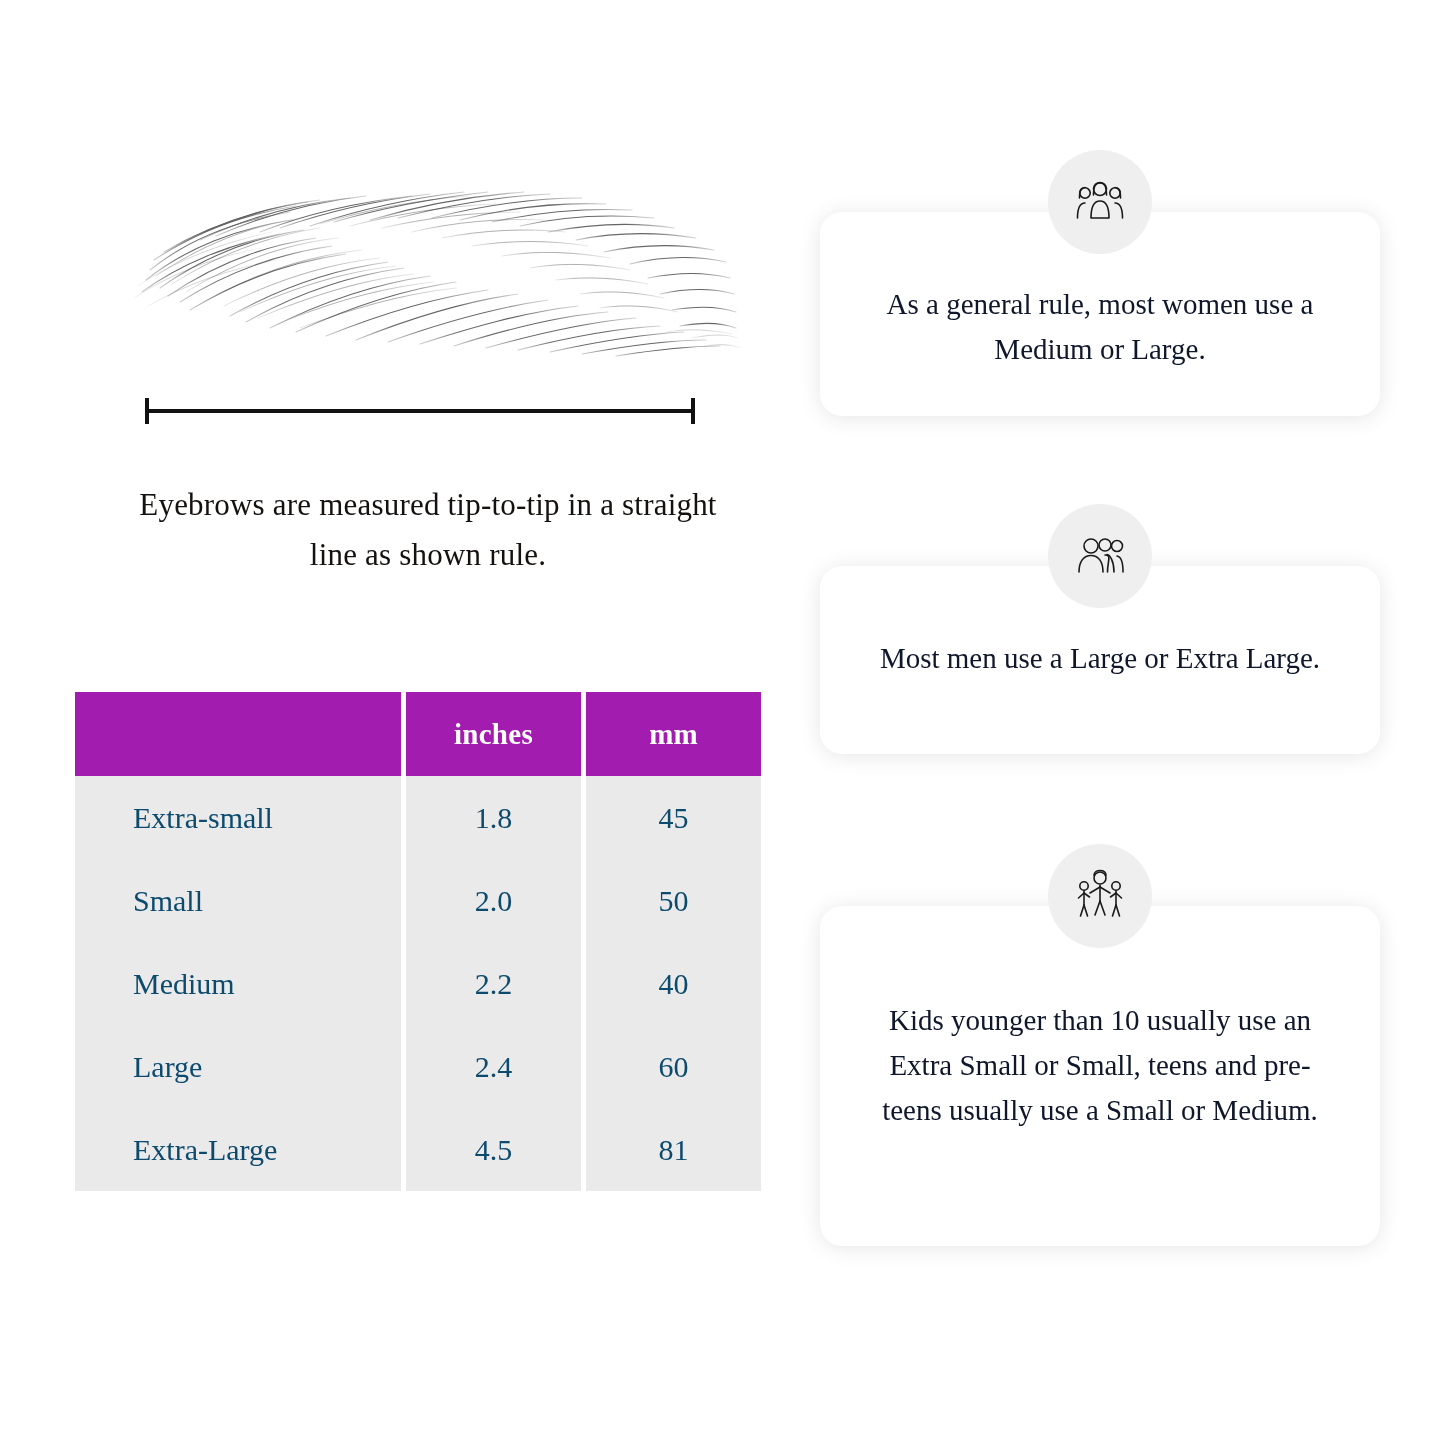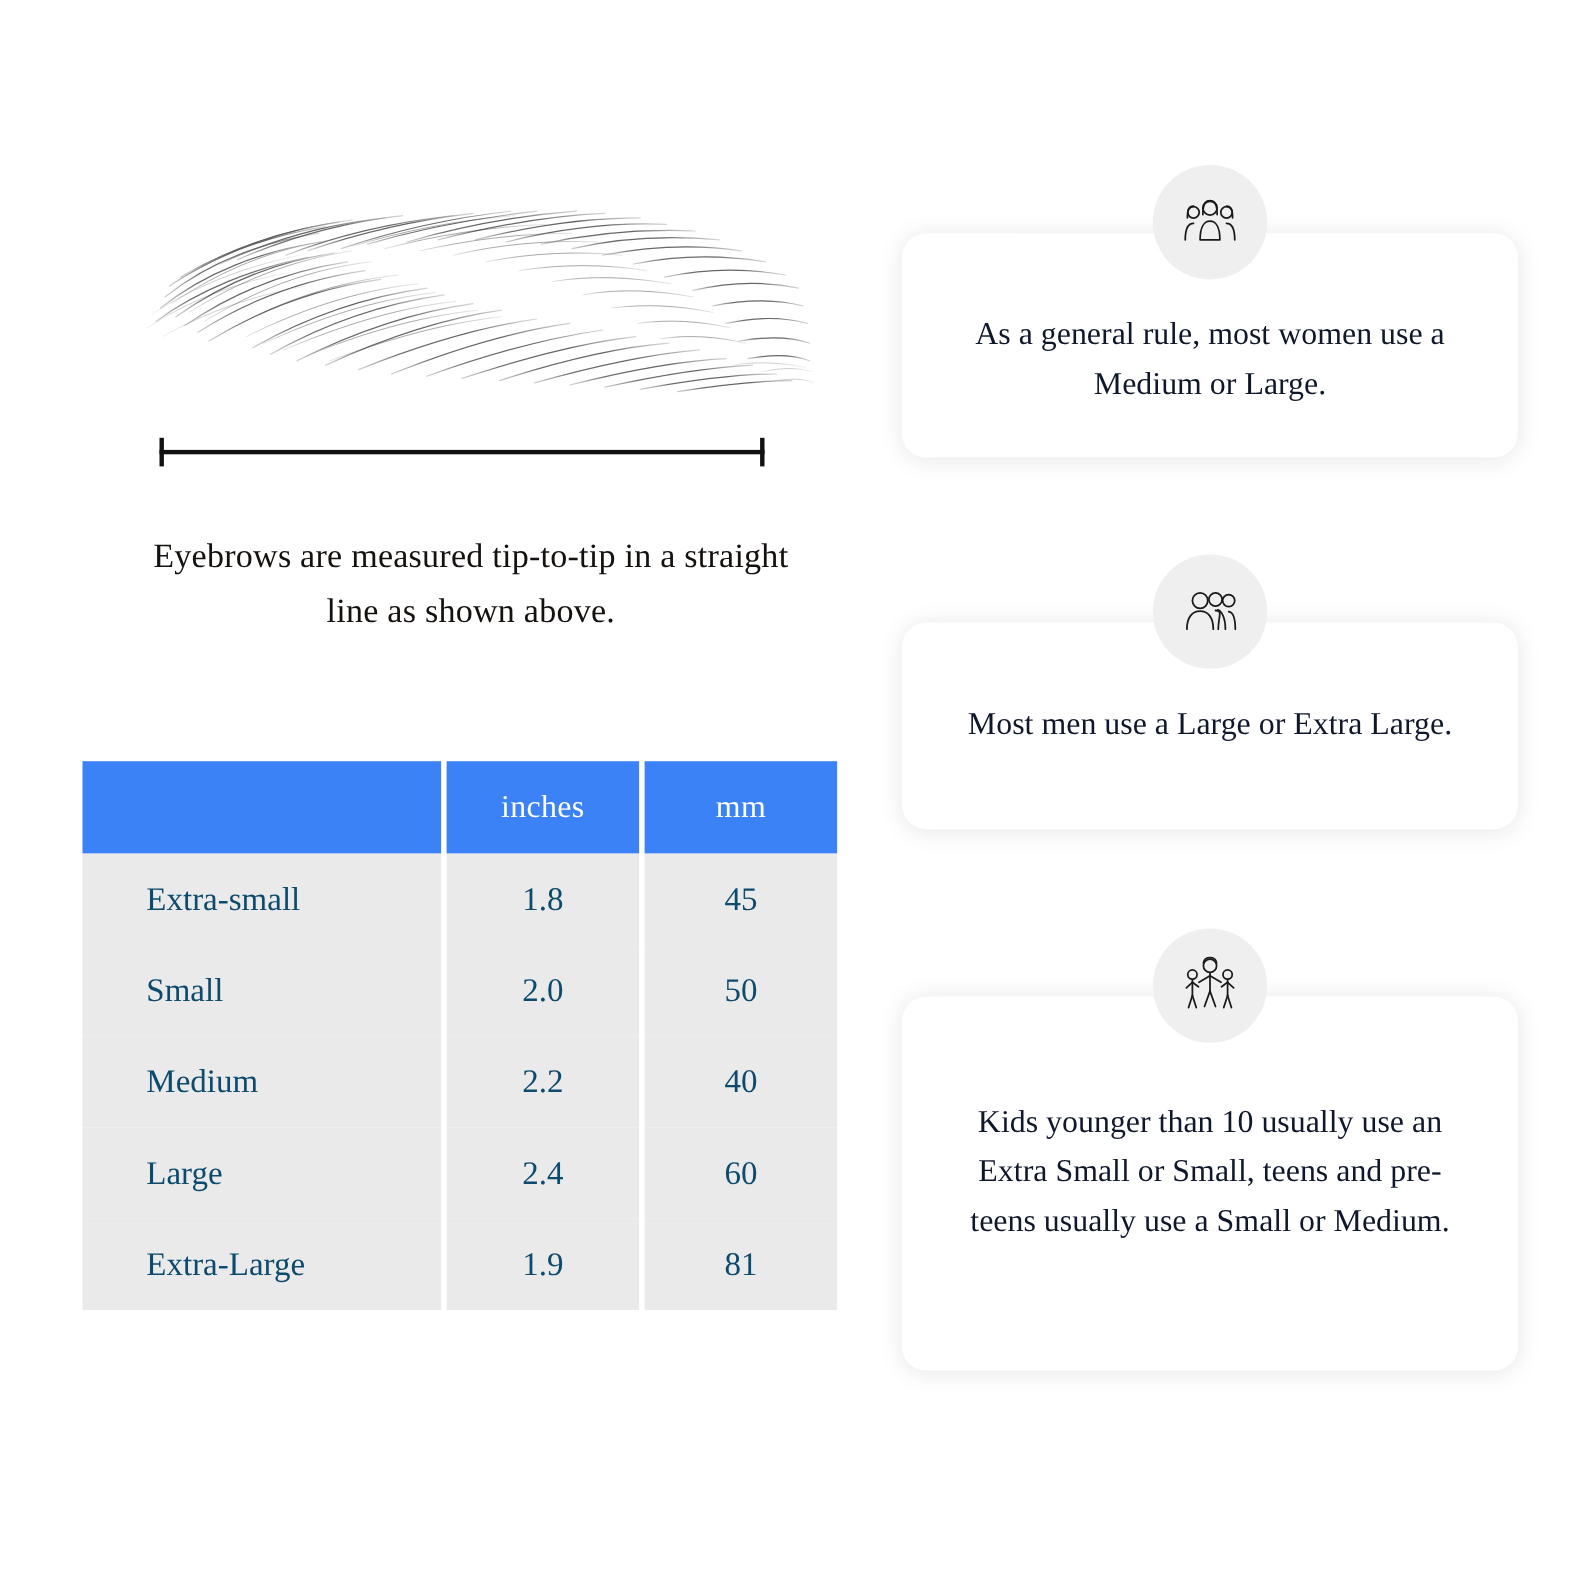--- a/index.html
+++ b/index.html
@@ -76,23 +76,23 @@
   
   .size-table {
     position: absolute;
     left: 70px;
     top: 692px;
     width: 696px;
     border-collapse: separate;
     border-spacing: 5px 0;
   }
   .size-table th {
-    background: #3b82f6;
+    background: #a21caf;
     color: #ffffff;
-    font-weight: normal;
+    font-weight: bold;
     font-size: 29px;
     height: 82px;
     vertical-align: middle;
     text-align: center;
     letter-spacing: .3px;
   }
   .size-table th.col-name { }
   .size-table td {
     background: #eaeaea;
     font-size: 30px;
@@ -248,21 +248,21 @@
         </g>
       </svg>
     </div>
 
     <div class="measure-line">
       <div class="bar"></div>
       <div class="cap left"></div>
       <div class="cap right"></div>
     </div>
 
-    <div class="caption">Eyebrows are measured tip-to-tip in a straight line as shown above.</div>
+    <div class="caption">Eyebrows are measured tip-to-tip in a straight line as shown rule.</div>
   </div>
 
   <table class="size-table">
     <colgroup>
       <col class="c-name">
         <col class="c-in">
         <col class="c-mm">
     </colgroup>
     <thead>
       <tr>
@@ -287,21 +287,21 @@
         <td class="num">2.2</td>
         <td class="num">40</td>
       </tr>
       <tr>
         <td class="name">Large</td>
         <td class="num">2.4</td>
         <td class="num">60</td>
       </tr>
       <tr>
         <td class="name">Extra-Large</td>
-        <td class="num">1.9</td>
+        <td class="num">4.5</td>
         <td class="num">81</td>
       </tr>
     </tbody>
   </table>
 
   <div class="right-col">
 
     <div class="card c1">
       <div class="badge">
         <svg width="58" height="52" viewBox="0 0 58 52" fill="none" stroke="#1a1a1a" stroke-width="1.6" stroke-linecap="round" stroke-linejoin="round">

